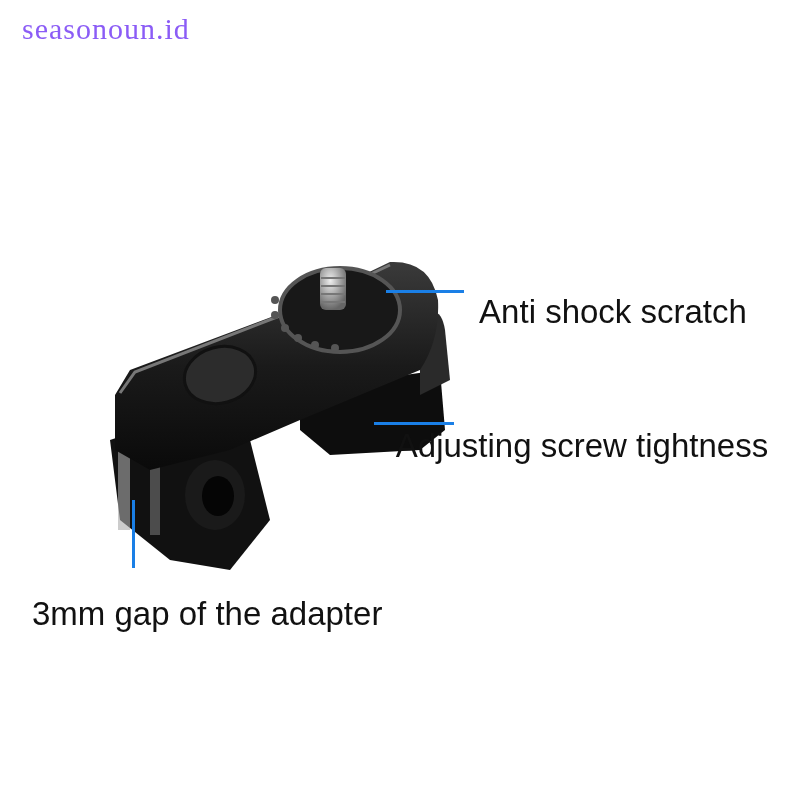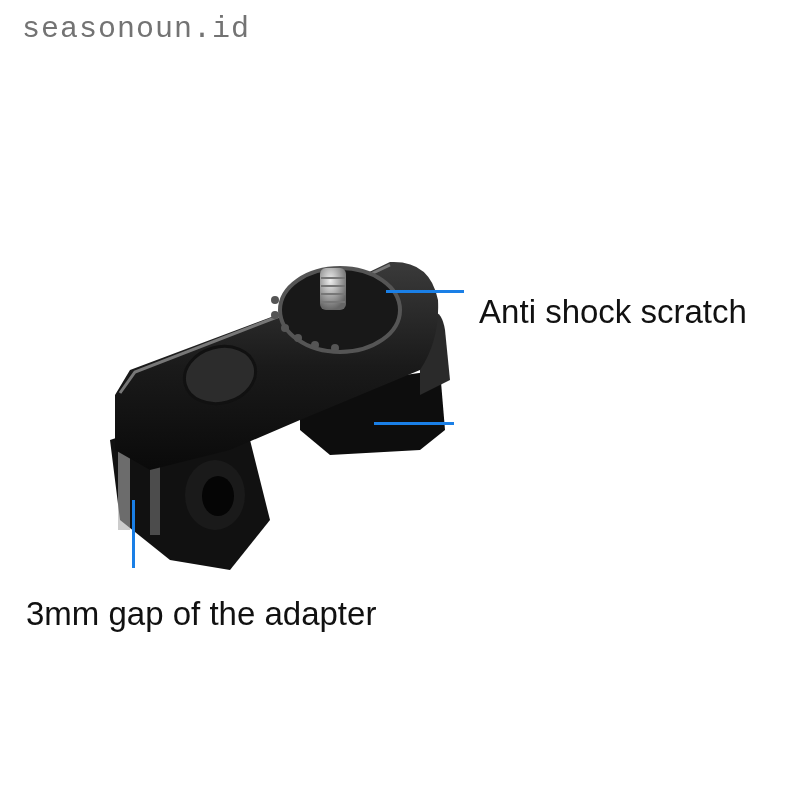--- a/index.html
+++ b/index.html
@@ -1,17 +1,17 @@
 <!DOCTYPE html>
 <html><head>
 <meta charset="utf-8">
 <style>
   html, body { margin: 0; padding: 0; background: #ffffff; }
   body { width: 800px; height: 800px; position: relative; overflow: hidden; font-family: "Liberation Sans", sans-serif; }
-  .watermark { position: absolute; left: 22px; top: 12px; font-size: 30px; color: #737373; letter-spacing: 1px; font-family: Liberation Mono, monospace; }
+  .watermark { position: absolute; left: 22px; top: 12px; font-size: 30px; color: #8b5cf6; letter-spacing: 1px; font-family: Liberation Serif, serif; }
   .label { position: absolute; color: #111; font-size: 33px; line-height: 36px; text-align: center; white-space: nowrap; margin-top: 24px; }
   .leader { position: absolute; background: #1a7fe6; }
   svg.product { position: absolute; left: 0; top: 0; }
 </style>
 </head>
 <body>
 
 <div class="watermark">seasonoun.id</div>
 
 <svg class="product" width="800" height="800" viewBox="0 0 800 800">
@@ -70,17 +70,18 @@
 
 <div class="leader" style="left:386px; top:290px; width:78px; height:3px;"></div>
 <div class="leader" style="left:374px; top:422px; width:80px; height:3px;"></div>
 <div class="leader" style="left:132px; top:500px; width:3px; height:68px;"></div>
 
 <div class="label" style="left:468px; top:270px; width:290px;">
   <div>Anti shock scratch</div>
 </div>
 
 <div class="label" style="left:382px; top:404px; width:400px;">
+  <div>Adjusting screw tightness</div>
 </div>
 
-<div class="label" style="left:26px; top:572px; text-align:left;">
+<div class="label" style="left:32px; top:572px; text-align:left;">
   <div>3mm gap of the adapter</div>
 </div>
 
 </body></html>

